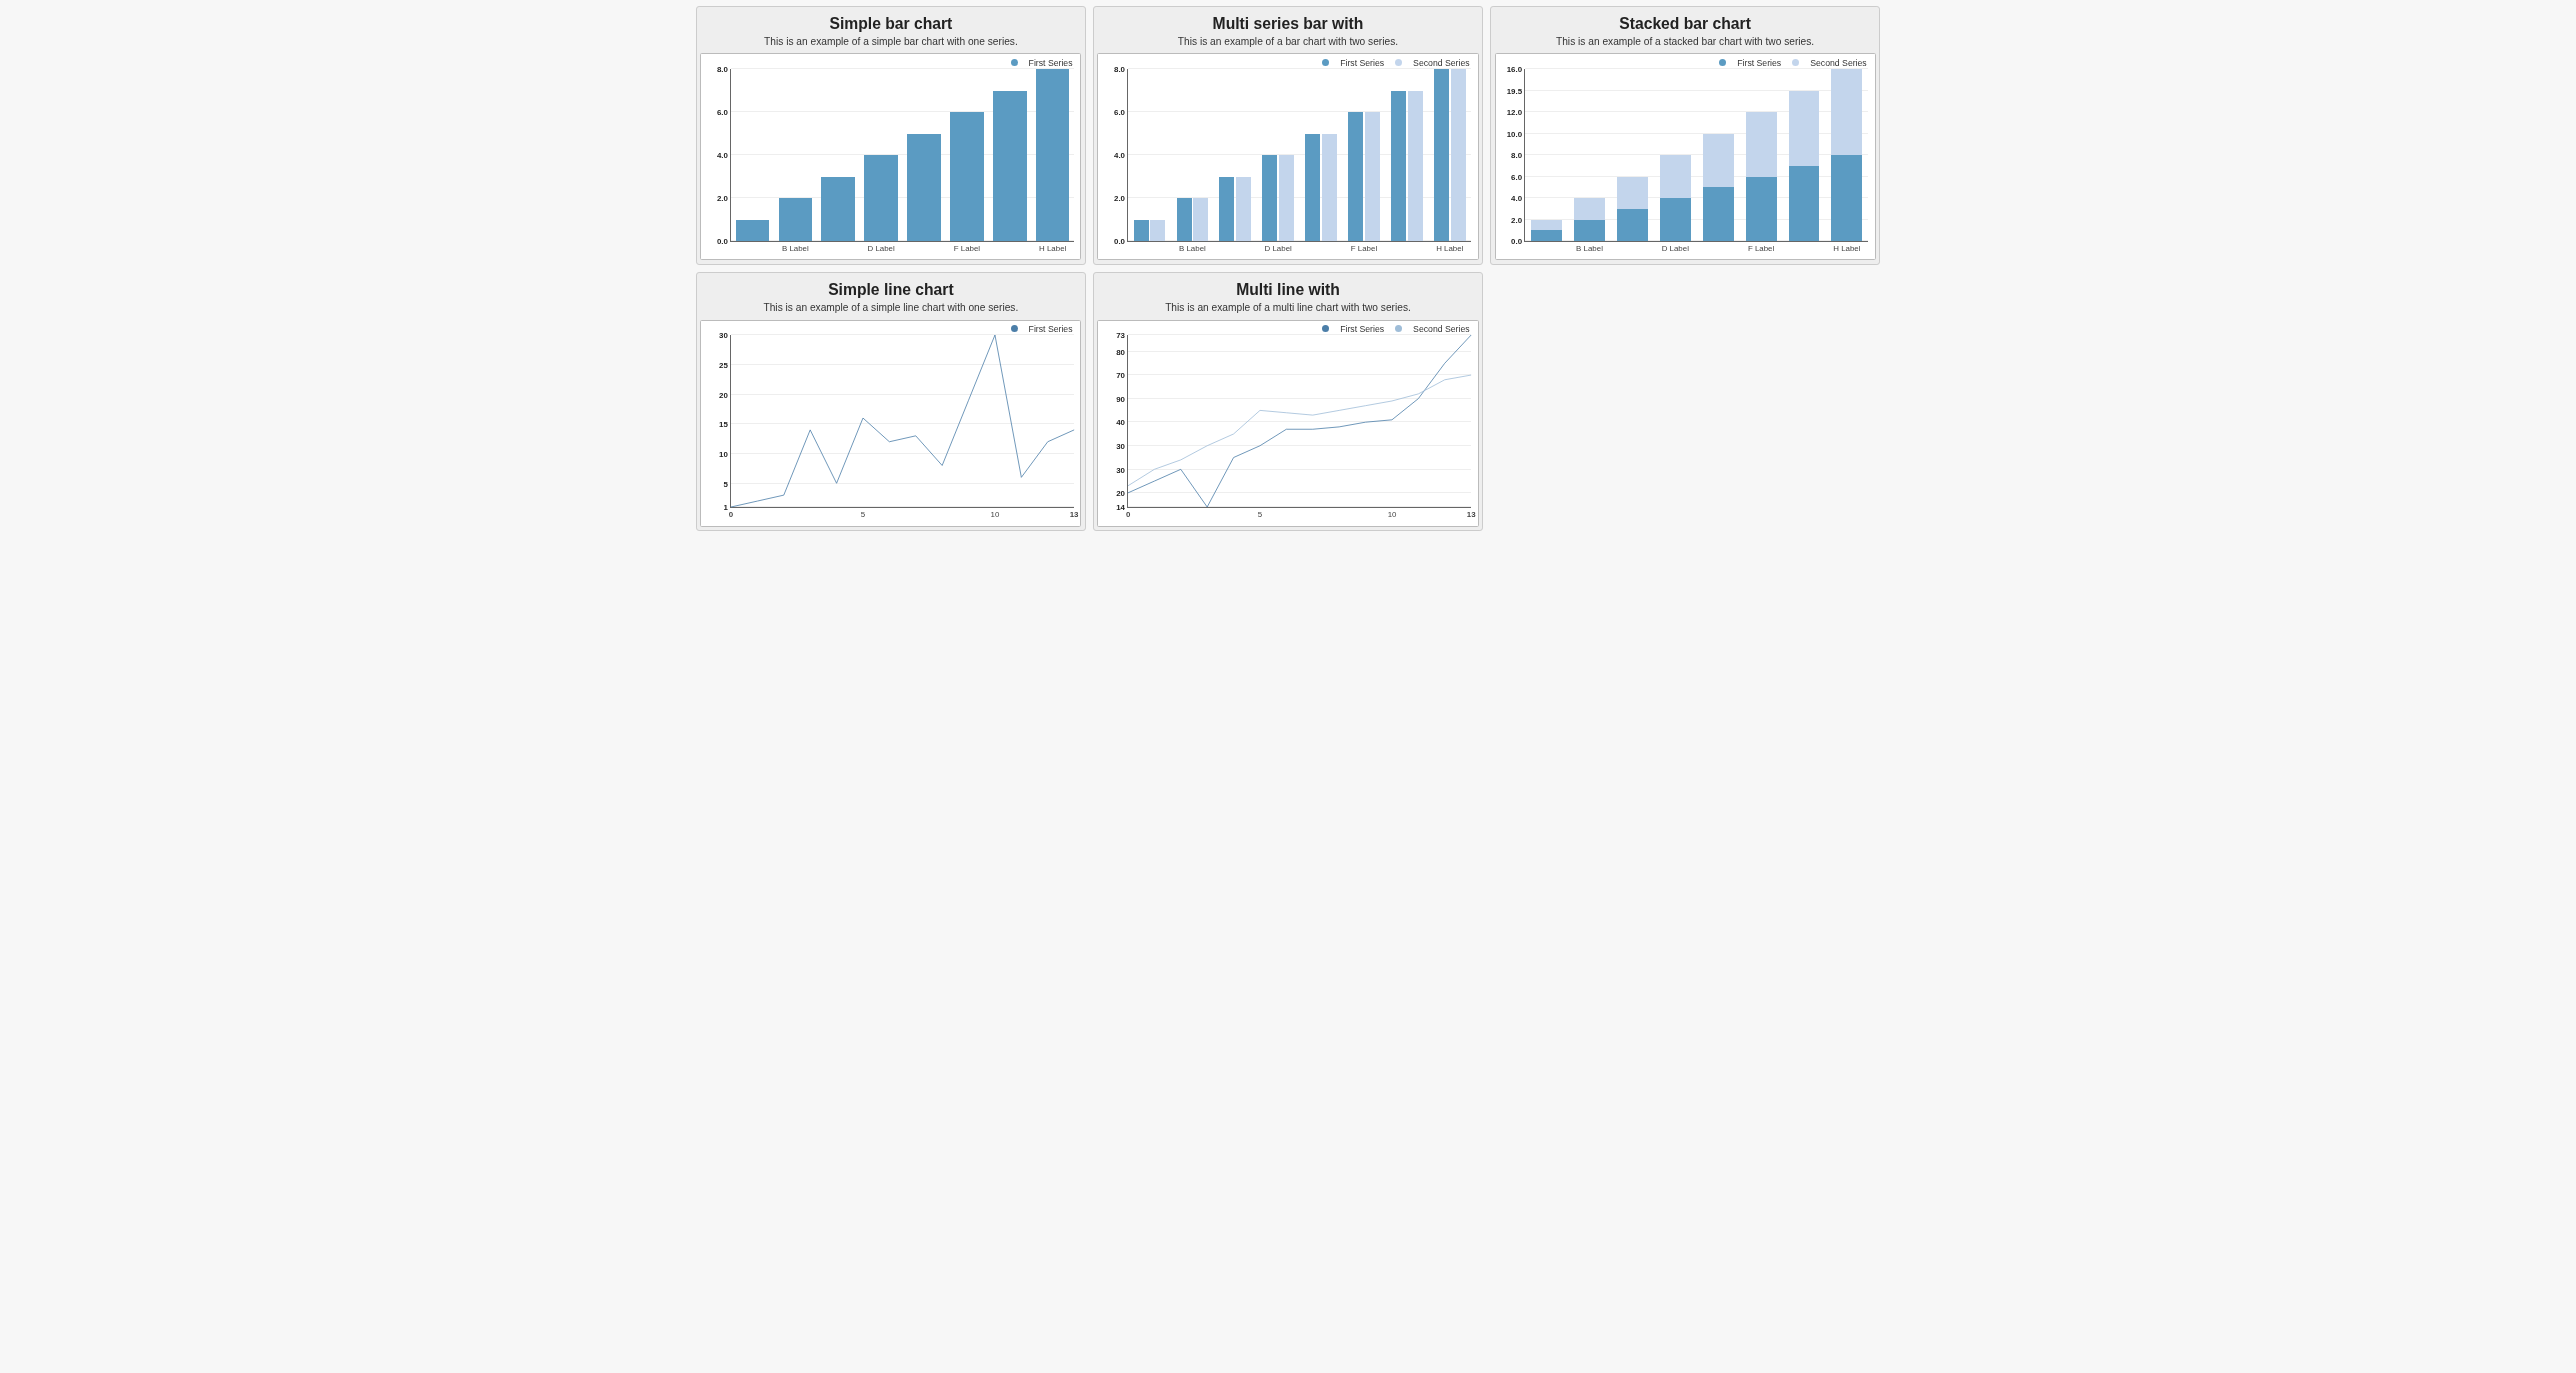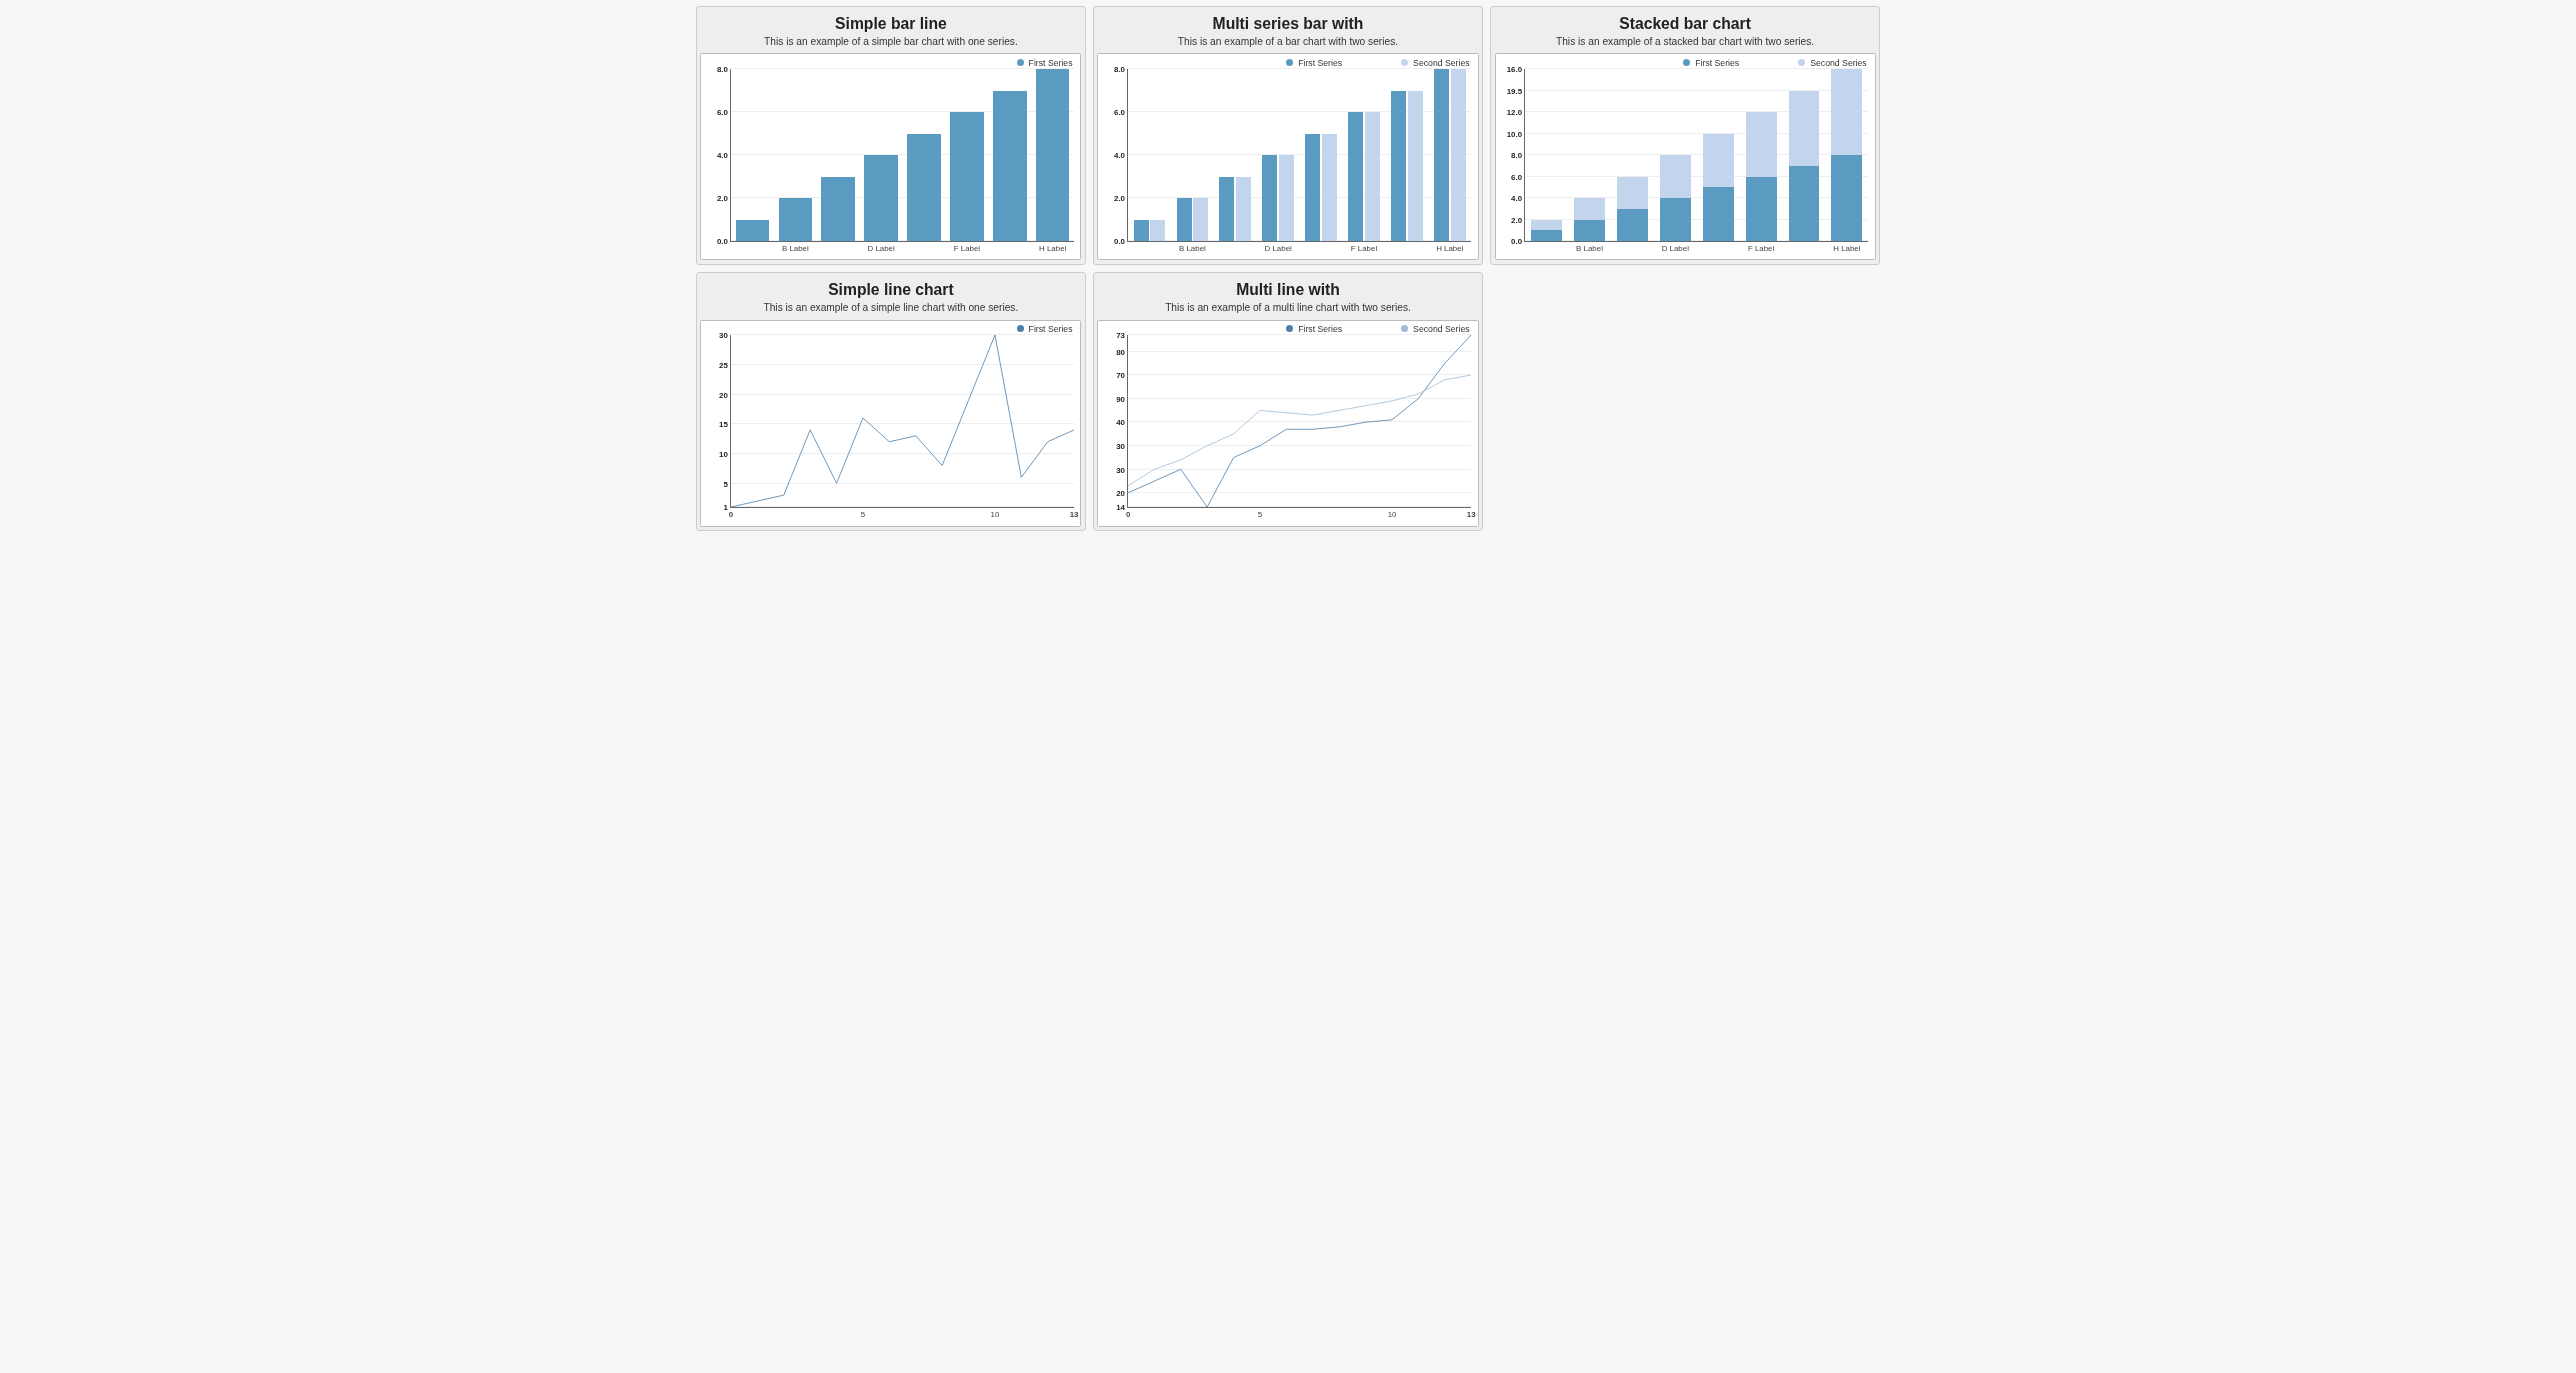--- a/index.html
+++ b/index.html
@@ -56,21 +56,21 @@
   }
   .legend {
     display: flex;
     justify-content: flex-end;
     gap: 11px;
     font-size: 8.7px;
     color: #333;
     padding-right: 6.3px;
     margin-bottom: 1.6px;
   }
-  .legend .item { display: flex; align-items: center; gap: 5px; margin-left: 48px; }
+  .legend .item { display: flex; align-items: center; gap: 11px; }
   .swatch {
     width: 7px; height: 7px; border-radius: 50%;
     display: inline-block;
   }
   .s1 { background: #5b9bc2; }
   .s2 { background: #c3d5ec; }
   .ls1 { background: #4b7ea8; border-radius:0; width:7px; height:7px; border-radius:50%; }
   .ls2 { background: #9fbdd8; border-radius:50%; }
 
   .plot {
@@ -121,21 +121,21 @@
 </style>
 </head>
 <body>
 
 <div class="page">
 
   <div class="grid">
 
     <div class="card">
       <div class="card-inner">
-        <div class="card-title">Simple bar line</div>
+        <div class="card-title">Simple bar chart</div>
         <div class="card-sub">This is an example of a simple bar chart with one series.</div>
         <div class="plot-frame">
           <div class="legend">
             <span class="item">
                 <span class="swatch s1"></span>
                 <span>First Series</span>
               </span>
           </div>
           <div class="plot" id="plot-simple-bar">
               <div class="gridline" style="bottom:0%"></div>

